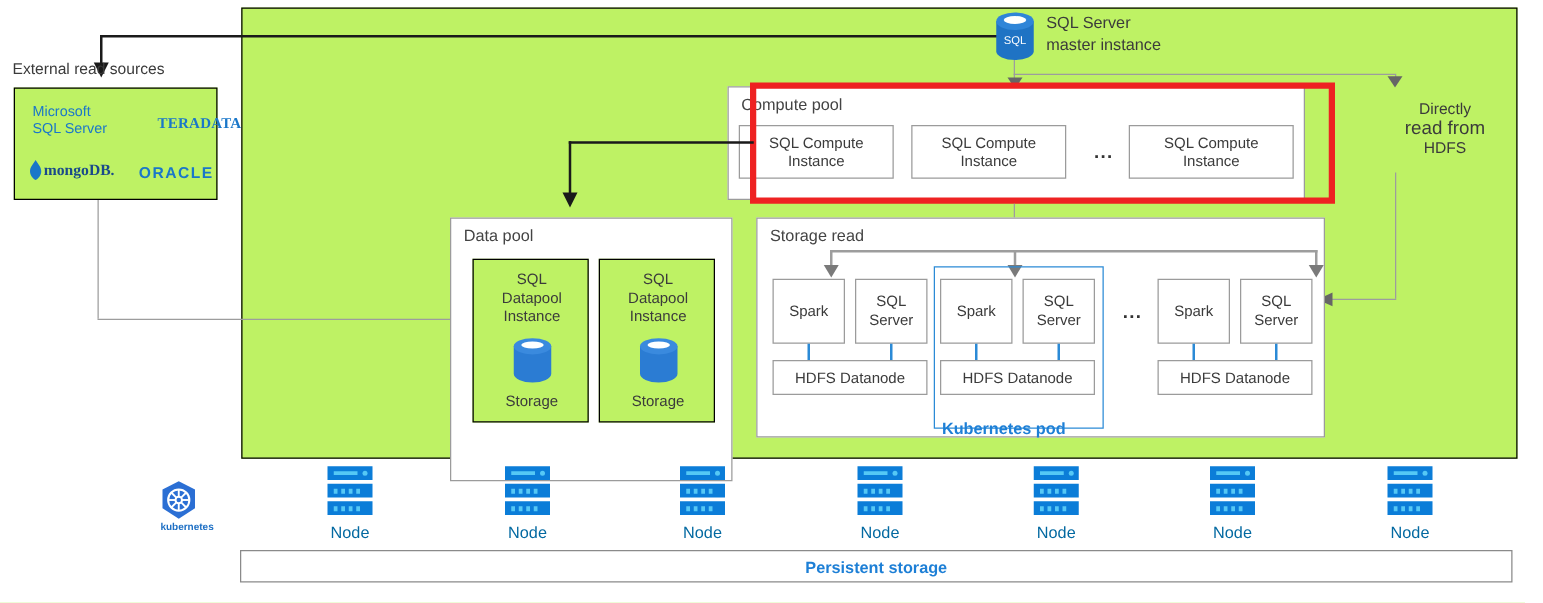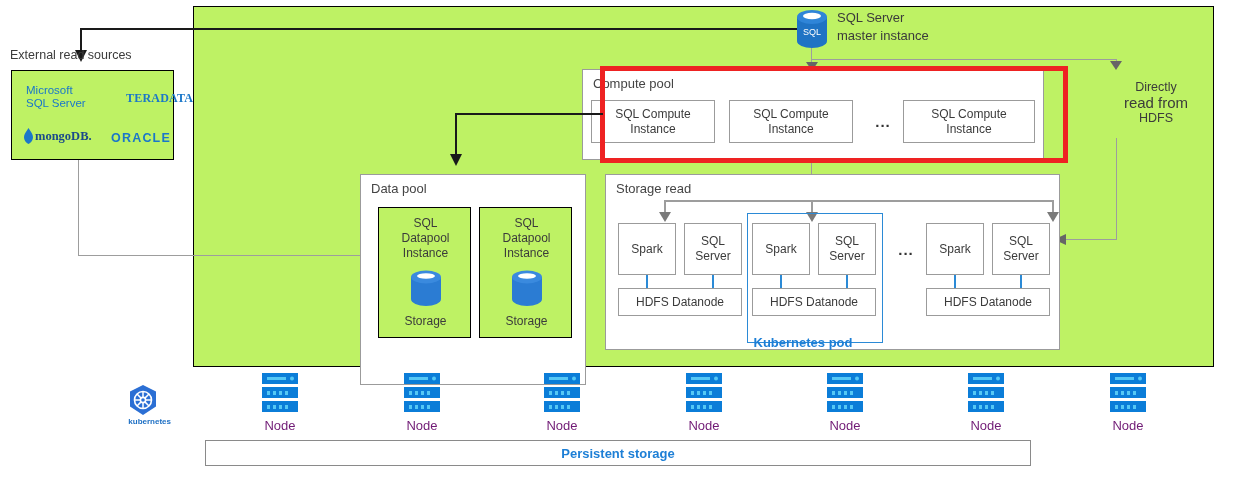--- a/index.html
+++ b/index.html
@@ -19,21 +19,21 @@
   .line-gry{background:#9d9d9d;}
   .line-blu{background:#2b8ad6;}
   .redbox{border:5px solid #ee2222;background:transparent;}
   svg{display:block;overflow:visible;}
   .logo-ms{color:#1a77c9;font-size:11.5px;line-height:13px;font-weight:normal;}
   .logo-tera{color:#1a77c9;font-size:12px;font-weight:bold;letter-spacing:.2px;
              font-family:"Liberation Serif","DejaVu Serif",serif;}
   .logo-mongo{color:#1a4a8a;font-size:12.5px;font-weight:bold;
               font-family:"Liberation Serif","DejaVu Serif",serif;}
   .logo-oracle{color:#1a77c9;font-size:12.5px;font-weight:bold;letter-spacing:1.2px;}
-  .node-lbl{color:#701a75;font-size:13px;text-align:center;}
+  .node-lbl{color:#0369a1;font-size:13px;text-align:center;}
   .k8s-lbl{color:#1d6fc4;font-size:8px;font-weight:bold;text-align:right;}
   .pstore{border:1px solid #8a8a8a;display:flex;align-items:center;justify-content:center;}
 </style>
 </head>
 <body>
 
 <div class="abs box" style="left:193px;top:6px;width:1021px;height:361px;"></div>
 
 <div class="abs line-blk" style="left:80px;top:28px;width:730px;height:1.5px;"></div>
 <div class="abs line-blk" style="left:80px;top:28px;width:1.5px;height:28px;"></div>
@@ -380,15 +380,15 @@
     <g fill="#55c8f5">
         <rect x="9" y="33" width="3" height="4"></rect>
         <rect x="15" y="33" width="3" height="4"></rect>
         <rect x="21" y="33" width="3" height="4"></rect>
         <rect x="27" y="33" width="3" height="4"></rect>
       </g>
   </svg>
   <div class="node-lbl" style="margin-top:4px;">Node</div>
 </div>
 
-<div class="abs pstore" style="left:205px;top:440px;width:826px;height:26px;">
+<div class="abs pstore" style="left:192px;top:440px;width:1018px;height:26px;">
   <span class="blue-lbl">Persistent storage</span>
 </div>
 
 </body></html>

